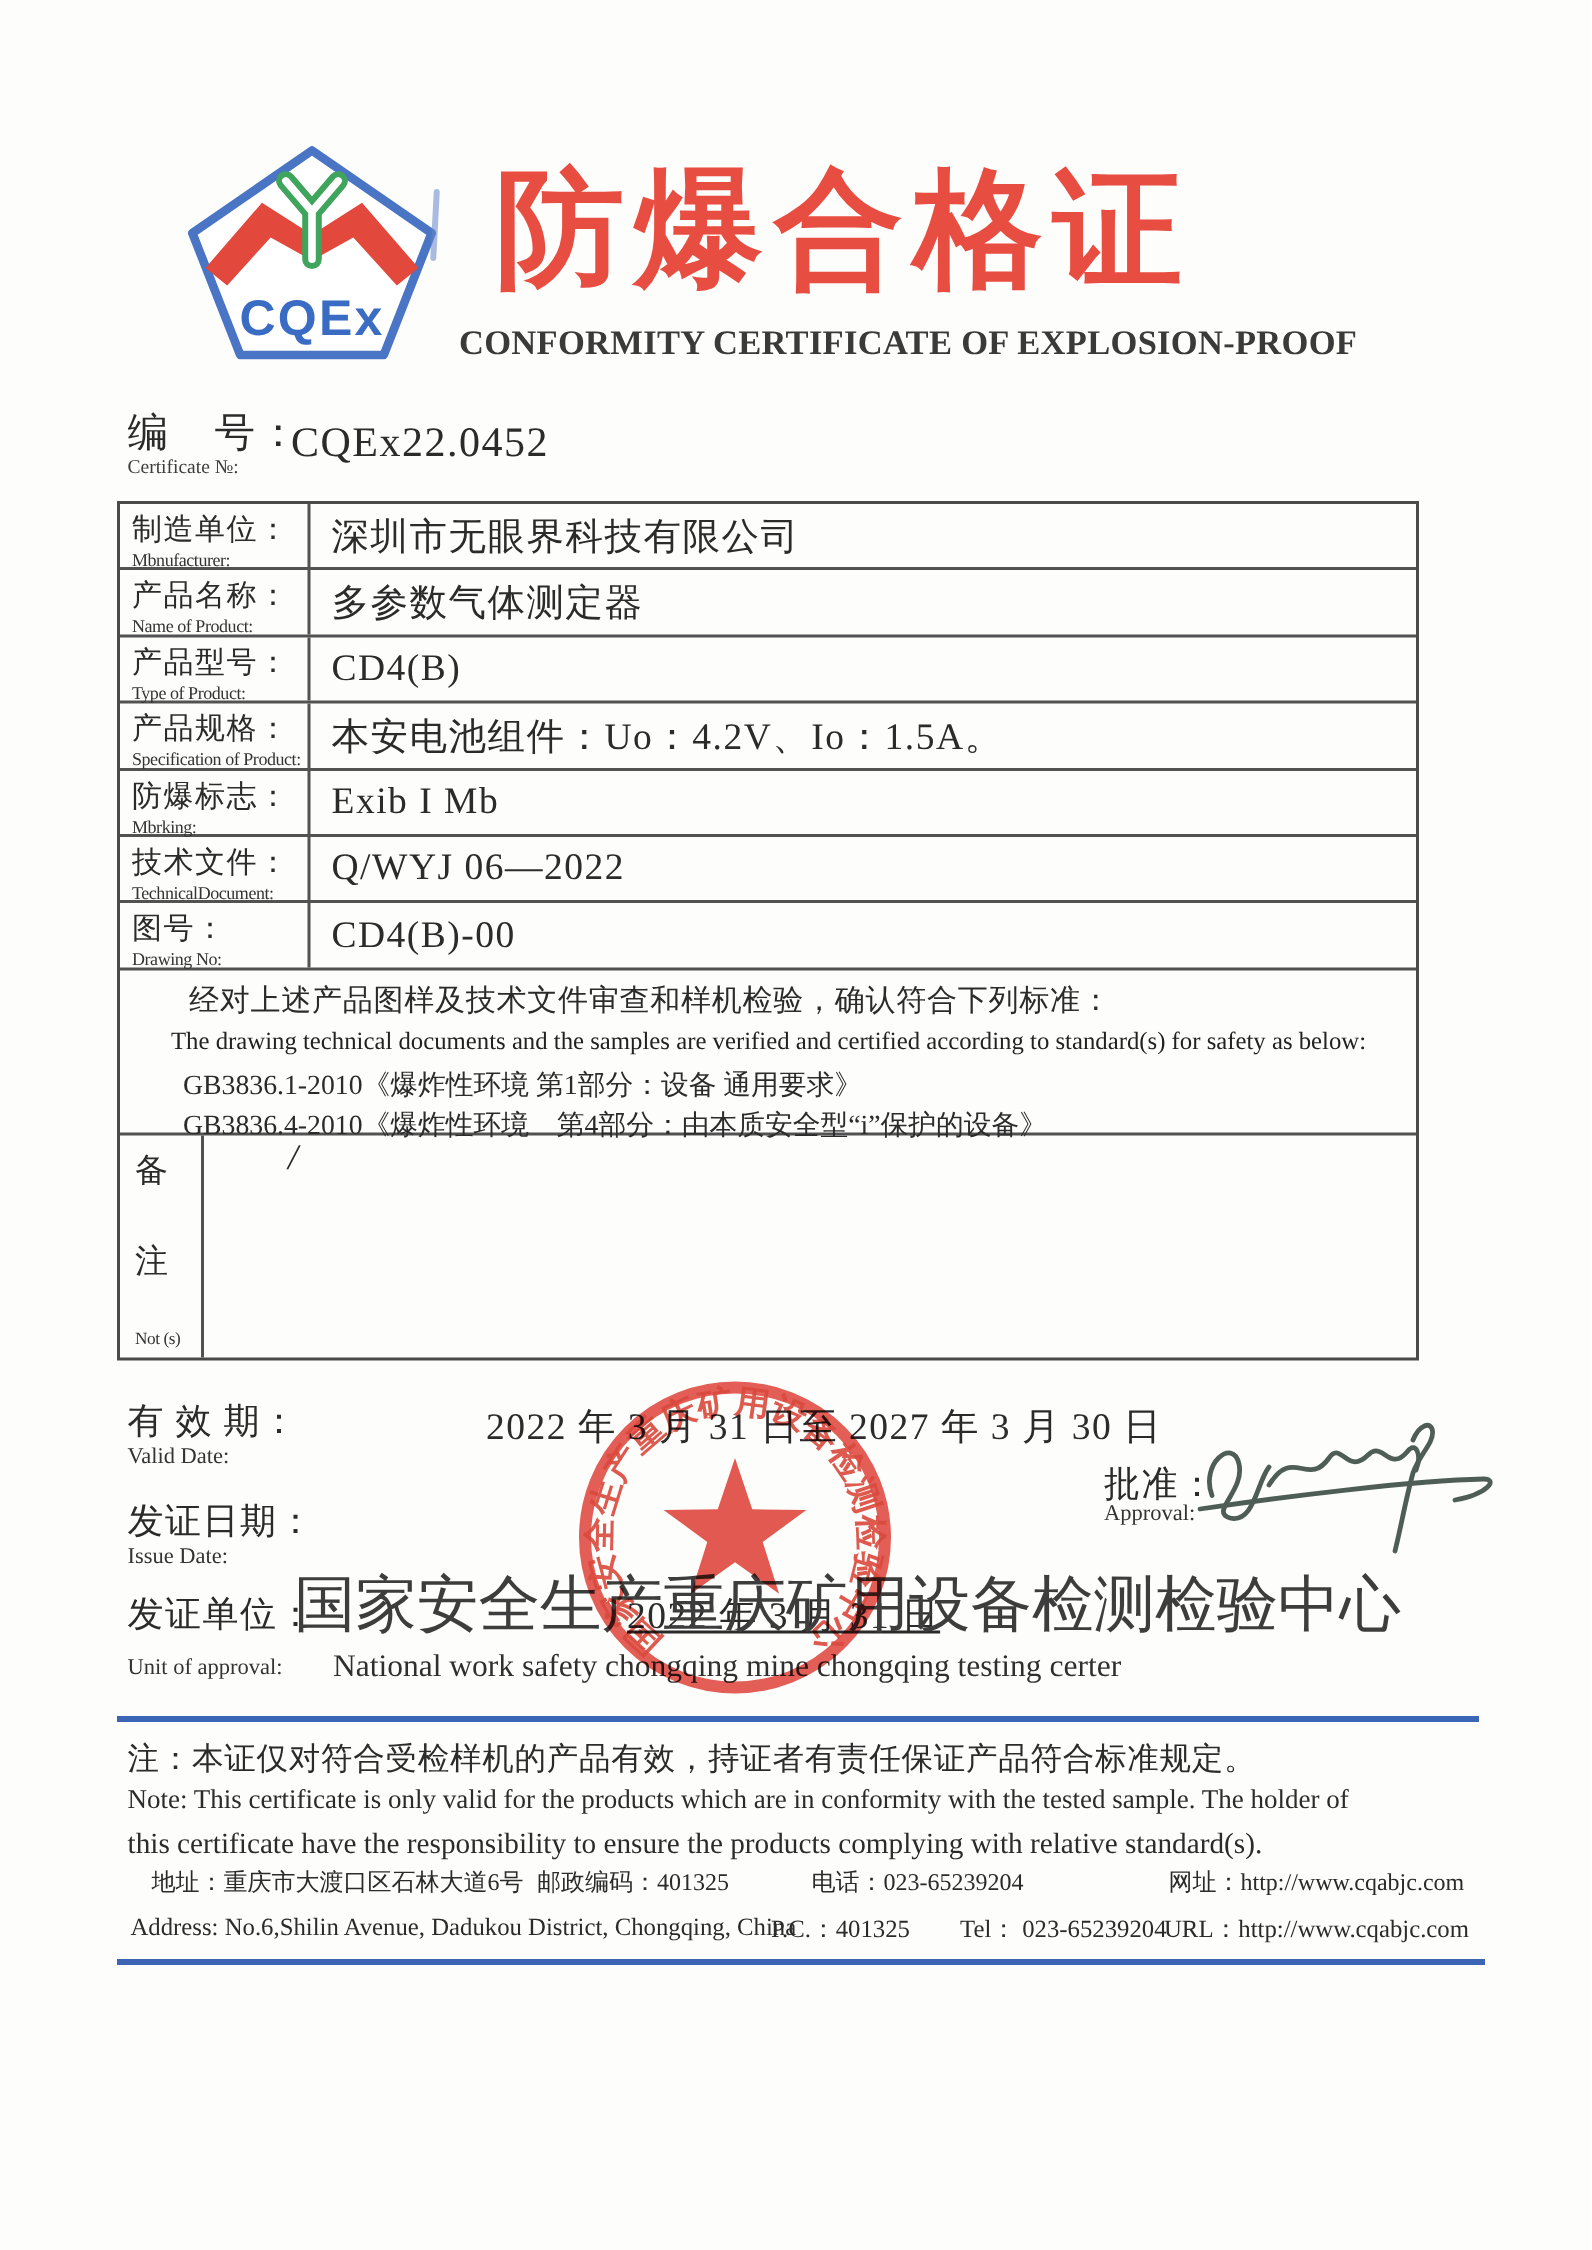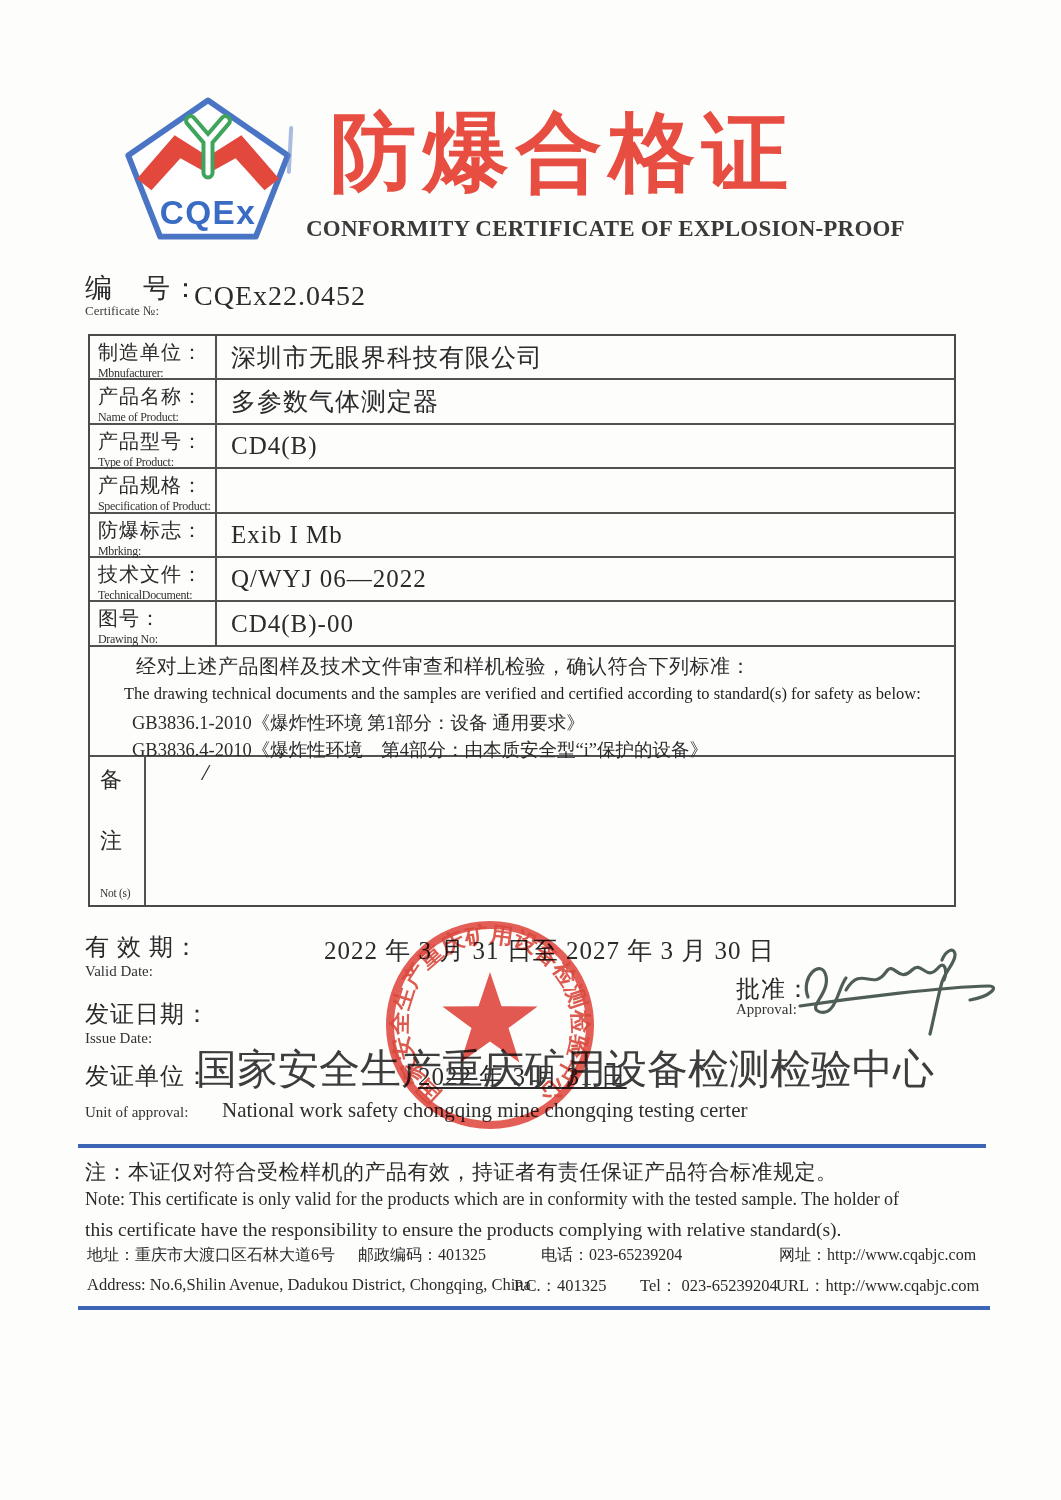--- a/index.html
+++ b/index.html
@@ -18,21 +18,21 @@
     left:306px;top:216px;width:560px;font-size:23px;font-weight:bold;color:#3a3a3a;
     letter-spacing:0.2px;white-space:nowrap;
   }
   .blue-artifact{left:288px;top:126px;width:4px;height:48px;background:#6487c9;opacity:.55;transform:rotate(3deg);border-radius:2px;}
   
   .certno-zh{left:85px;top:270px;font-size:27px;letter-spacing:2px;}
   .certno-en{left:85px;top:303px;font-size:13px;color:#3c3c3c;}
   .certno-val{left:194px;top:280px;font-size:28px;letter-spacing:1px;}
   
   .cert-table{
-    left:88px;top:334px;width:868px;border:2px solid #4a4a4a;background:transparent;
+    left:78px;top:334px;width:868px;border:2px solid #4a4a4a;background:transparent;
     box-sizing:border-box;
   }
   .t-row{display:flex;height:44.4px;border-bottom:2px solid #525252;box-sizing:border-box;}
   .t-label{
     width:127px;border-right:2px solid #525252;box-sizing:border-box;
     padding:3px 4px 0 8px;display:flex;flex-direction:column;justify-content:space-between;
   }
   .t-label .zh{font-size:20px;letter-spacing:1px;white-space:nowrap;}
   .t-label .en{font-size:12px;letter-spacing:-0.3px;white-space:nowrap;color:#333;padding-bottom:2px;}
   .t-value{flex:1;display:flex;align-items:center;padding-left:14px;font-size:25px;letter-spacing:1px;white-space:nowrap;}
@@ -67,21 +67,21 @@
   .signature{left:792px;top:942px;width:215px;height:100px;mix-blend-mode:multiply;}
   
   .blue-line{height:3.5px;background:#3c66b5;}
   .line-top{left:78px;top:1144px;width:908px;}
   .line-bottom{left:78px;top:1306px;width:912px;}
   .note-zh{left:85px;top:1158px;font-size:21px;letter-spacing:.5px;white-space:nowrap;}
   .note-en1{left:85px;top:1189px;font-size:18px;white-space:nowrap;}
   .note-en2{left:85px;top:1219px;font-size:19.5px;white-space:nowrap;}
   .addr{font-size:16px;white-space:nowrap;}
   .addr-en{font-size:16.5px;}
-  .a1{left:87px;top:1245px;}  .a2{left:358px;top:1245px;}
+  .a1{left:101px;top:1245px;}  .a2{left:358px;top:1245px;}
   .a3{left:541px;top:1245px;} .a4{left:779px;top:1245px;}
   .b1{left:87px;top:1275px;}  .b2{left:514px;top:1275px;}
   .b3{left:640px;top:1275px;} .b4{left:776px;top:1275px;}
 </style>
 </head>
 <body>
 
 <div class="page">
 
   <div class="abs logo-box">
@@ -128,20 +128,21 @@
         <div class="en">Type of Product:</div>
       </div>
       <div class="t-value">CD4(B)</div>
     </div>
 
     <div class="t-row">
       <div class="t-label">
         <div class="zh">产品规格：</div>
         <div class="en">Specification of Product:</div>
       </div>
+      <div class="t-value">本安电池组件：Uo：4.2V、Io：1.5A。</div>
     </div>
 
     <div class="t-row">
       <div class="t-label">
         <div class="zh">防爆标志：</div>
         <div class="en">Mbrking:</div>
       </div>
       <div class="t-value">Exib I Mb</div>
     </div>
 

